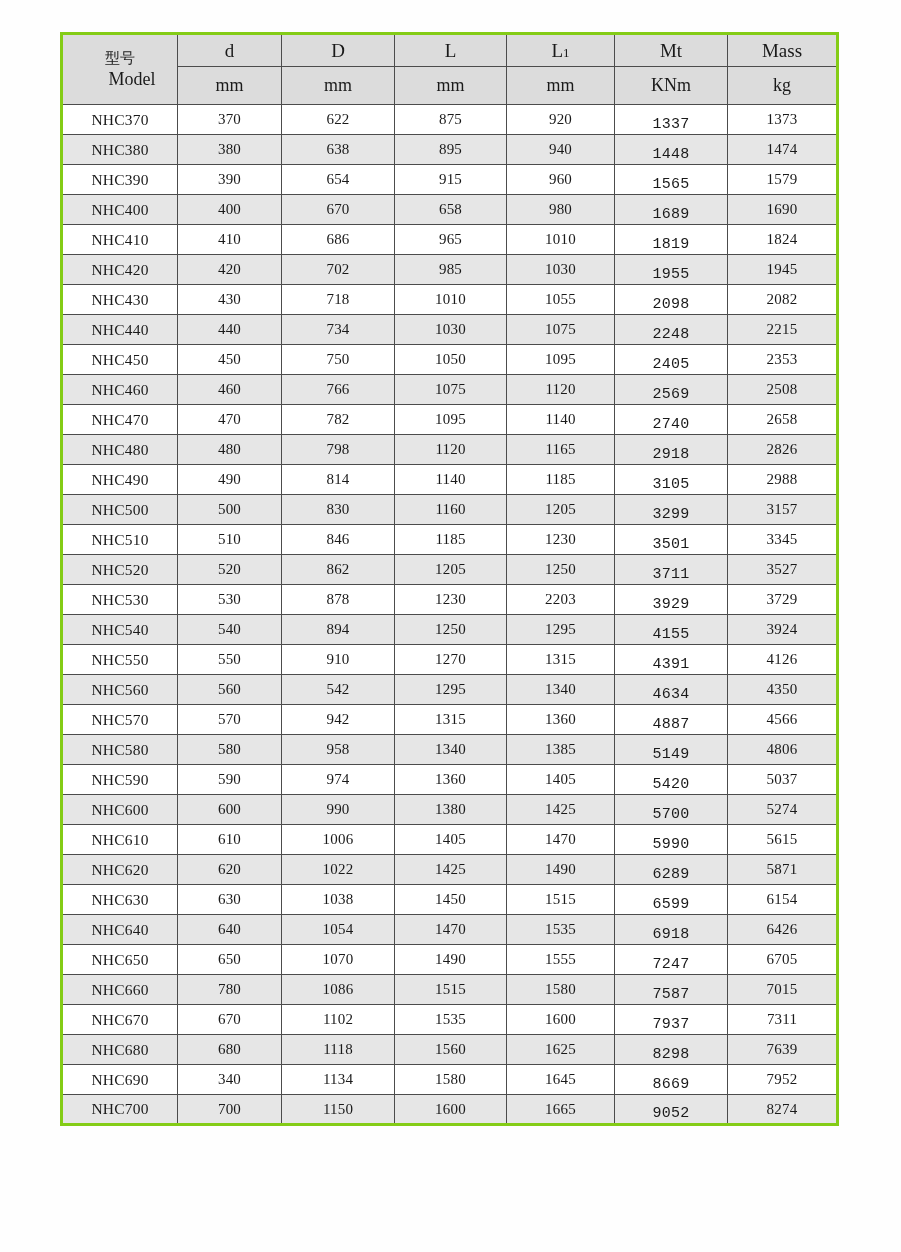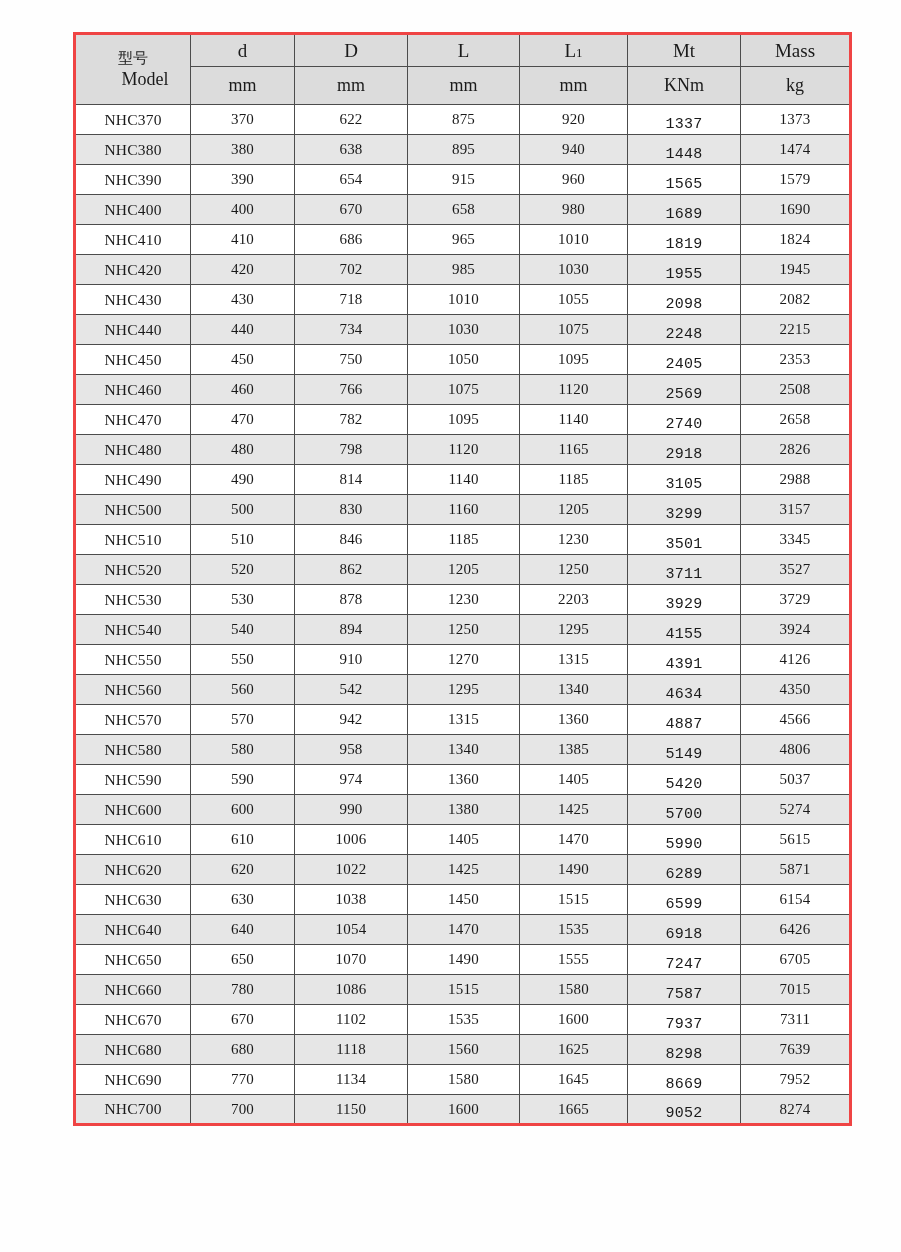--- a/index.html
+++ b/index.html
@@ -11,26 +11,26 @@
   }
   .page {
     position: relative;
     width: 901px;
     height: 1252px;
     background: #fefefe;
     overflow: hidden;
   }
   table.spec {
     position: absolute;
-    left: 73px;
+    left: 60px;
     top: 32px;
     width: 776px;
     border-collapse: collapse;
     table-layout: fixed;
-    border: 3px solid #ef4444;
+    border: 3px solid #84cc16;
   }
   table.spec th, table.spec td {
     border: 1.5px solid #4c4c4c;
     text-align: center;
     vertical-align: middle;
     padding: 0;
     overflow: hidden;
   }
   thead th {
     background: #dcdcdc;
@@ -382,21 +382,21 @@
       <td class="model-cell">NHC680</td>
       <td>680</td>
       <td>1118</td>
       <td>1560</td>
       <td>1625</td>
       <td class="mt-cell">8298</td>
       <td>7639</td>
     </tr>
         <tr>
       <td class="model-cell">NHC690</td>
-      <td>770</td>
+      <td>340</td>
       <td>1134</td>
       <td>1580</td>
       <td>1645</td>
       <td class="mt-cell">8669</td>
       <td>7952</td>
     </tr>
         <tr>
       <td class="model-cell">NHC700</td>
       <td>700</td>
       <td>1150</td>

